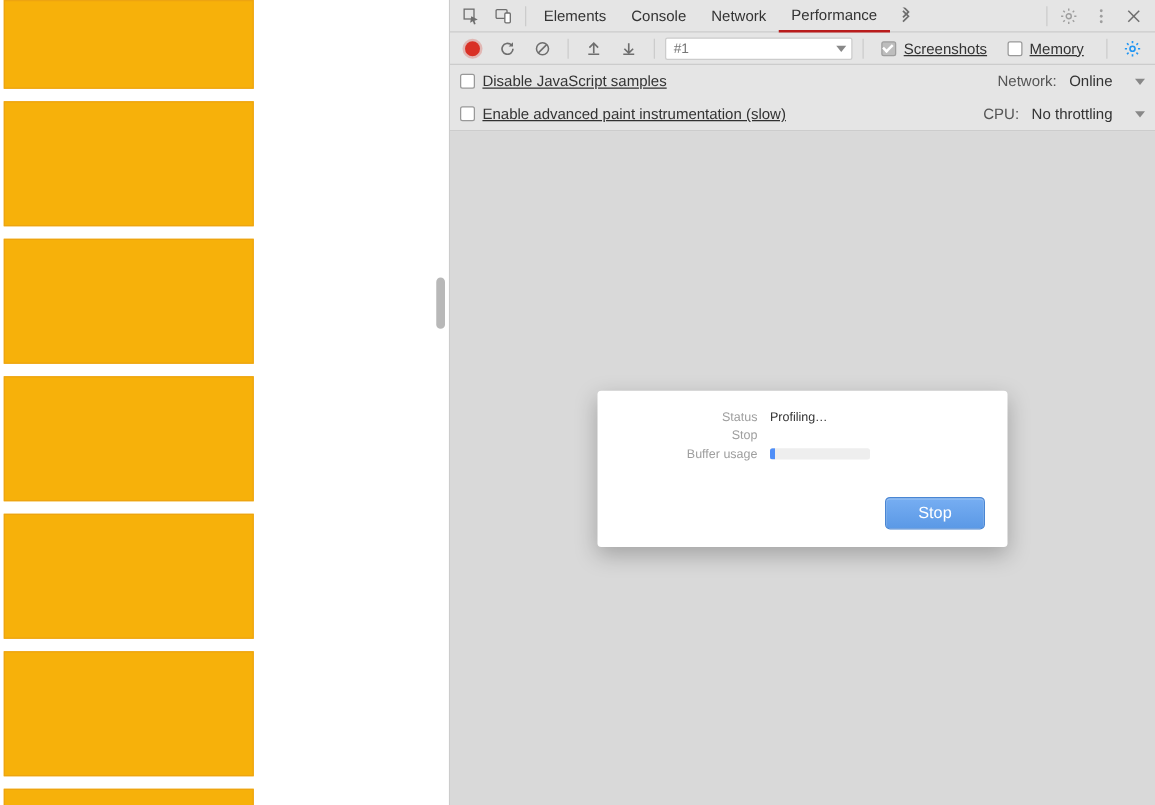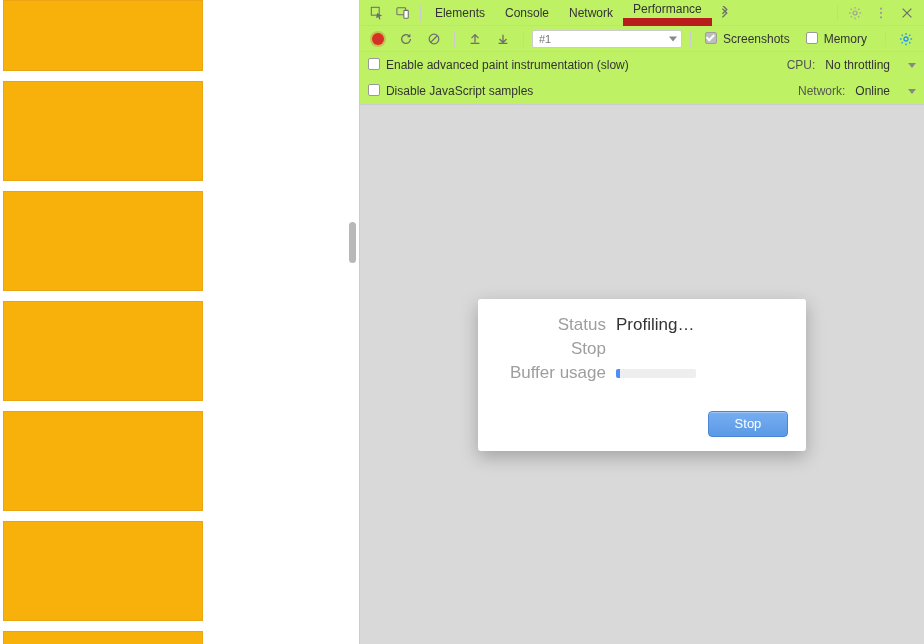--- a/index.html
+++ b/index.html
@@ -20,40 +20,40 @@
   .card:first-child { height: 71px; margin-top: 0; }
   .card:last-child { height: 14px; }
   .page-scrollbar {
     position: absolute; right: 3px; top: 222px; width: 7px; height: 41px;
     background: #b8b8b8; border-radius: 4px;
   }
 
   
   .devtools {
     flex: 1; height: 100%; display: flex; flex-direction: column;
-    border-left: 1px solid #ccc; background: #bef264;
+    border-left: 1px solid #ccc; background: #e5e5e5;
   }
 
   
   .tabstrip {
     height: 26px; display: flex; align-items: center;
     border-bottom: 1px solid #ccc; padding: 0 4px;
   }
   .ts-icon {
     width: 26px; height: 24px; display: flex; align-items: center; justify-content: center;
     color: #6e6e6e;
   }
   .ts-icon svg { width: 14px; height: 14px; display: block; }
   .ts-sep { width: 1px; height: 16px; background: #ccc; margin: 0 4px; }
   .tabs { display: flex; align-items: stretch; height: 26px; }
   .tab {
     padding: 0 10px; display: flex; align-items: center; color: #333;
     font-size: 12px; cursor: default;
   }
-  .tab.active { color: #333; border-bottom: 8px solid #b91c1c; }
+  .tab.active { color: #333; border-bottom: 2px solid #b91c1c; }
   .ts-flex { flex: 1; }
   .ts-right { display: flex; align-items: center; }
   .ts-gear-blue svg { fill: #2196f3; }
 
   
   .toolbar {
     height: 26px; display: flex; align-items: center;
     border-bottom: 1px solid #ccc; padding: 0 6px; gap: 4px;
   }
   .tb-btn {
@@ -70,21 +70,21 @@
     flex: 0 0 150px; height: 18px; border: 1px solid #ccc; border-radius: 2px;
     display: flex; align-items: center; padding: 0 18px 0 6px;
     color: #777; position: relative; background: #fff; font-size: 11px;
   }
   .tb-select .caret {
     position: absolute; right: 4px; top: 50%; transform: translateY(-50%);
     width: 0; height: 0; border-left: 4px solid transparent; border-right: 4px solid transparent;
     border-top: 5px solid #888;
   }
   .chk {
-    display: flex; align-items: flex-start; gap: 6px; padding: 0 6px; color: #333;
+    display: flex; align-items: center; gap: 6px; padding: 0 6px; color: #333; text-decoration: underline;
   }
   .chk .box {
     width: 12px; height: 12px; border: 1px solid #999; border-radius: 2px; background: #fff;
     display: flex; align-items: center; justify-content: center;
   }
   .chk .box.checked { background: #bdbdbd; border-color: #9e9e9e; }
   .chk .box.checked::after {
     content: ""; width: 6px; height: 3px; border-left: 2px solid #fff; border-bottom: 2px solid #fff;
     transform: rotate(-45deg) translate(0px,-1px);
   }
@@ -114,21 +114,21 @@
   
   .perf-body {
     flex: 1; background: #d9d9d9; position: relative;
   }
   .modal {
     position: absolute; left: 50%; top: 50%; transform: translate(-50%, -50%);
     width: 328px; background: #fff; border-radius: 3px;
     box-shadow: 0 6px 18px rgba(0,0,0,0.25);
     padding: 16px 18px 14px 18px;
   }
-  .modal-row { display: flex; margin-bottom: 4px; font-size: 17px; }
+  .modal-row { display: flex; margin-bottom: 4px; font-size: 10px; }
   .modal-row .k { width: 120px; text-align: right; color: #9e9e9e; padding-right: 10px; }
   .modal-row .v { flex: 1; color: #333; }
   .buffer-bar {
     display: inline-block; width: 80px; height: 9px; background: #eee; border-radius: 2px;
     vertical-align: middle; position: relative; overflow: hidden;
   }
   .buffer-bar .fill {
     position: absolute; left: 0; top: 0; bottom: 0; width: 5%; background: #4f8ef7;
   }
   .modal-actions { display: flex; justify-content: flex-end; margin-top: 28px; }
@@ -277,43 +277,43 @@
             <line x1="11.6" y1="4.4" x2="13" y2="3"></line>
           </g>
         </svg>
     </div>
   </div>
 
   <div class="settings">
     <div class="settings-row">
       <label class="chk">
         <span class="box"></span>
+        <span>Disable JavaScript samples</span>
+      </label>
+      <div class="right">
+        <span class="label">Network:</span>
+        <div class="dropdown">
+          <span>Online</span>
+          <div class="caret"></div>
+        </div>
+      </div>
+    </div>
+    <div class="settings-row">
+      <label class="chk">
+        <span class="box"></span>
         <span>Enable advanced paint instrumentation (slow)</span>
       </label>
       <div class="right">
         <span class="label">CPU:</span>
         <div class="dropdown">
           <span>No throttling</span>
           <div class="caret"></div>
         </div>
       </div>
     </div>
-    <div class="settings-row">
-      <label class="chk">
-        <span class="box"></span>
-        <span>Disable JavaScript samples</span>
-      </label>
-      <div class="right">
-        <span class="label">Network:</span>
-        <div class="dropdown">
-          <span>Online</span>
-          <div class="caret"></div>
-        </div>
-      </div>
-    </div>
   </div>
 
   <div class="perf-body">
     <div class="modal">
       <div class="modal-row">
         <div class="k">Status</div>
         <div class="v">Profiling…</div>
       </div>
       <div class="modal-row">
         <div class="k">Stop</div>

